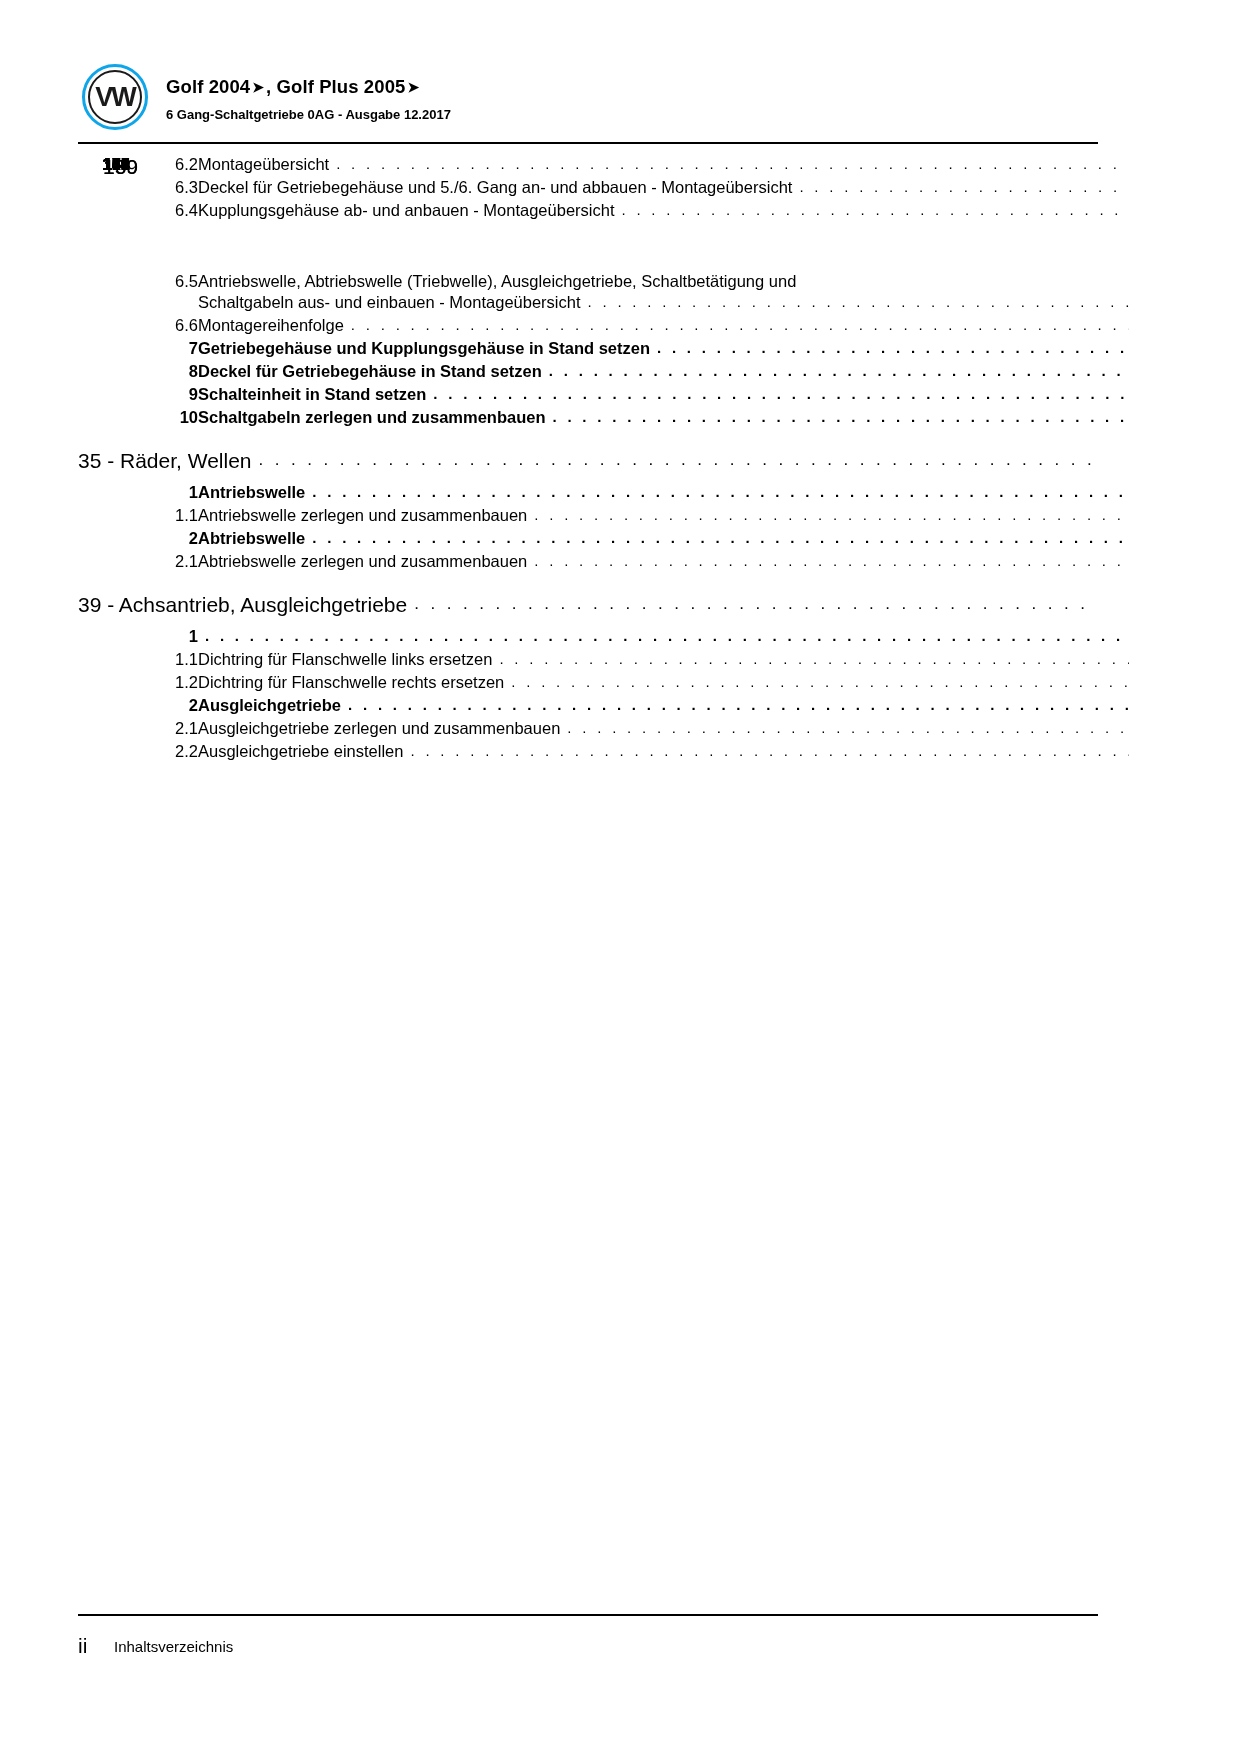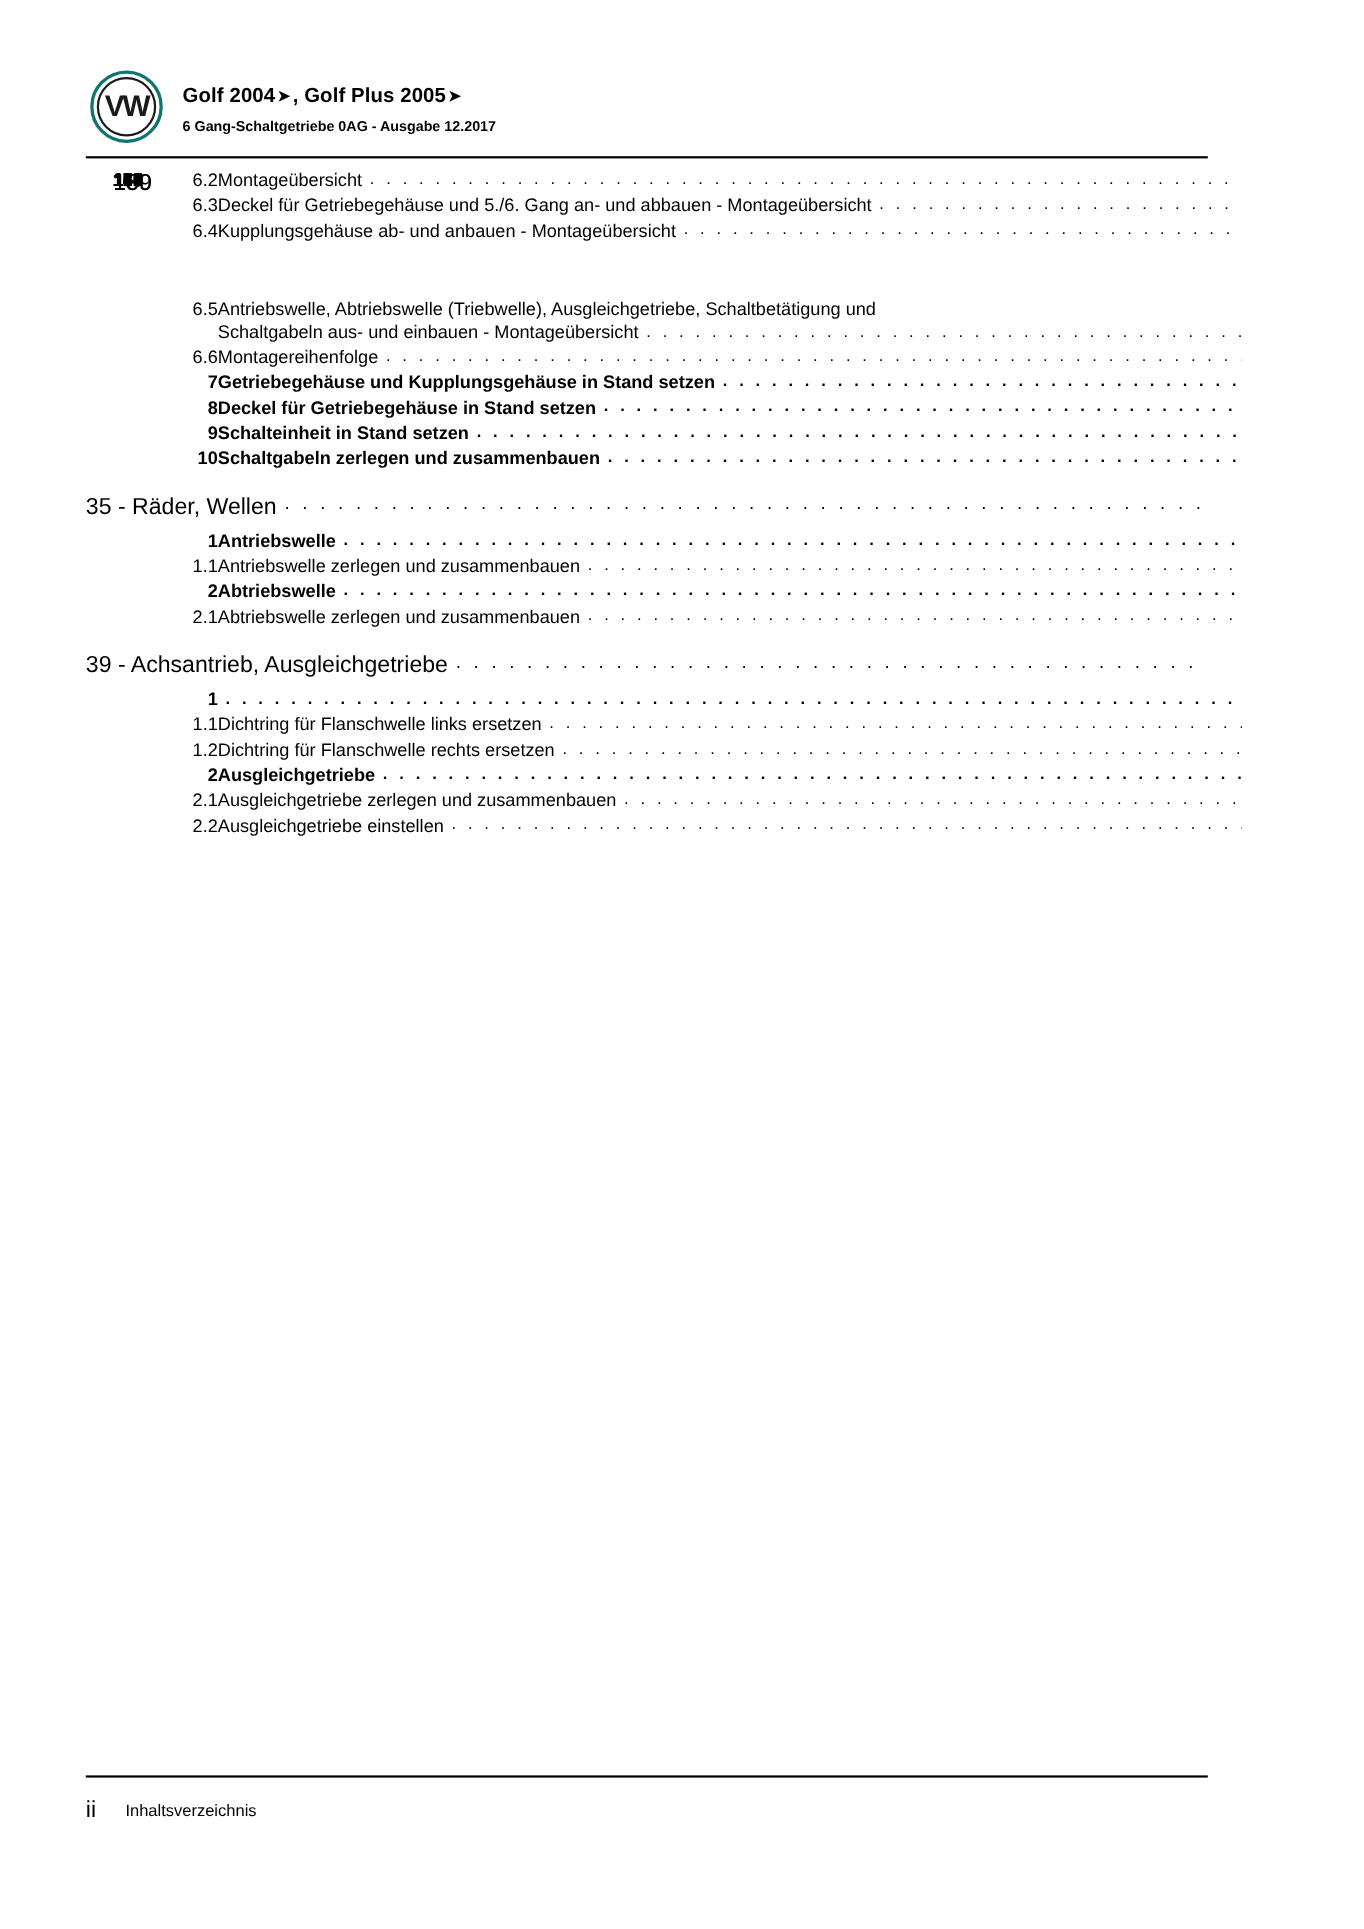--- a/index.html
+++ b/index.html
@@ -31,21 +31,21 @@
     width: 1020px;
     height: 85px;
   }
   .vw-logo {
     position: absolute;
     left: 4px;
     top: 2px;
     width: 66px;
     height: 66px;
     border-radius: 50%;
-    border: 3px solid #0f766e;
+    border: 3px solid #0ea5e9;
     background: #ffffff;
     box-sizing: border-box;
   }
   .vw-logo .ring {
     position: absolute;
     left: 3px; top: 3px; right: 3px; bottom: 3px;
     border-radius: 50%;
     border: 2px solid #1a1a1a;
     box-sizing: border-box;
   }
@@ -106,21 +106,21 @@
     width: 100%;
     margin-bottom: 4px;
   }
   .row .num {
     flex: 0 0 auto;
     text-align: right;
   }
   .row .title-wrap {
     flex: 1 1 auto;
     display: flex;
-    align-items: flex-start;
+    align-items: center;
     min-width: 0;
   }
   .row .title {
     flex: 0 0 auto;
     white-space: normal;
   }
   .row .leader {
     flex: 1 1 auto;
     overflow: hidden;
     white-space: nowrap;

